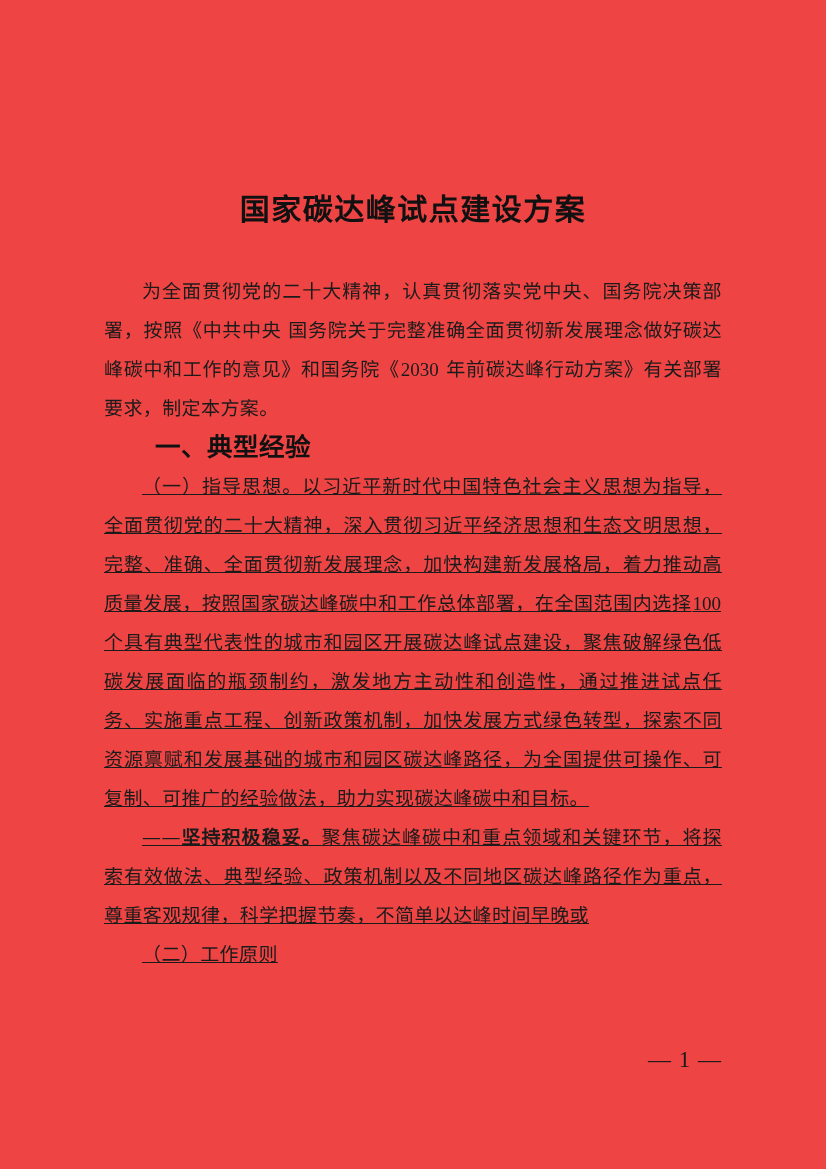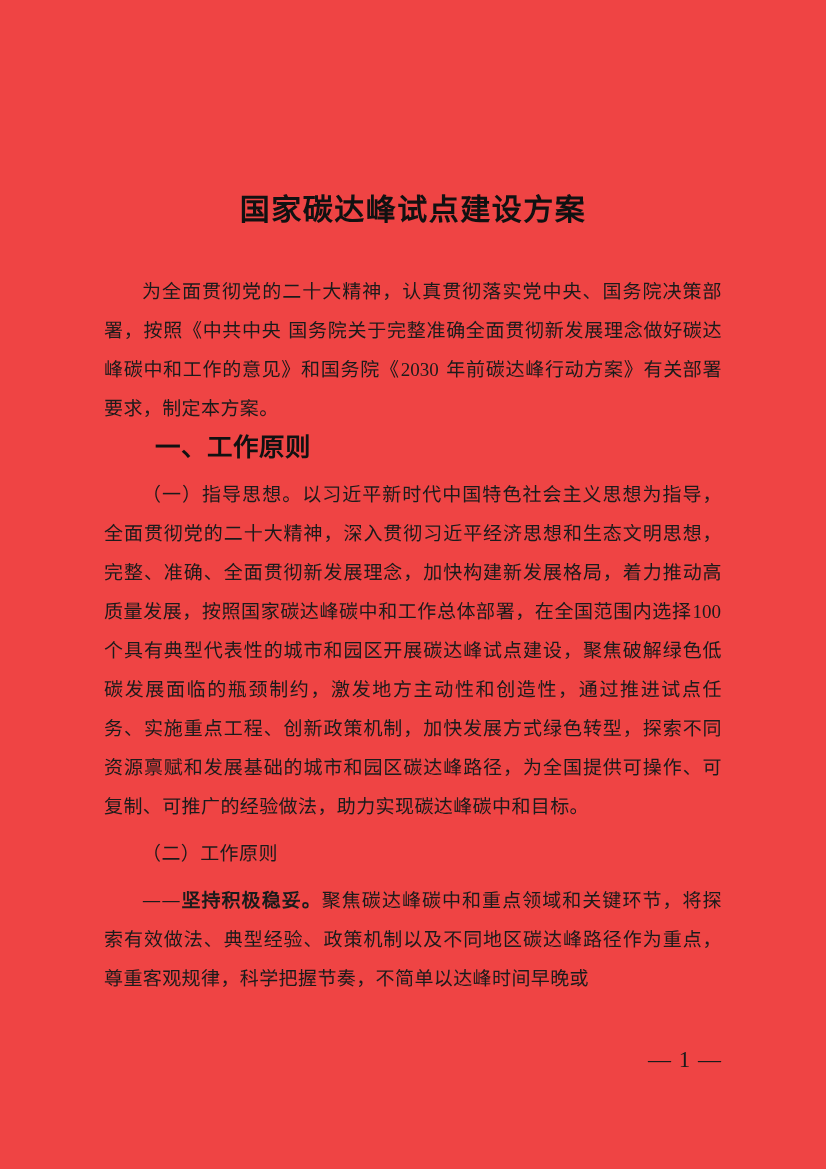--- a/index.html
+++ b/index.html
@@ -54,21 +54,22 @@
     margin: 0;
     letter-spacing: 0.4px;
     color: #1b1b1b;
   }
 
   .para.first-body {
     margin-top: 42px;
   }
 
   .para.tight {
-    margin-top: 8px;
+    margin-top: 0;
+    text-decoration: underline;
   }
 
   
   .head1 {
     font-family: "DejaVu Sans", "Liberation Sans", sans-serif;
     font-weight: bold;
     font-size: 25.5px;
     line-height: 39px;
     text-indent: 2em;
     margin: 0;
@@ -105,25 +106,25 @@
 <body>
 
 <div class="page">
 
   <div class="content">
 
     <h1 class="doc-title">国家碳达峰试点建设方案</h1>
 
     <p class="para first-body"><span>为全面贯彻党的二十大精神，认真贯彻落实党中央、国务院决策部署，按照《中共中央 国务院关于完整准确全面贯彻新发展理念做好碳达峰碳中和工作的意见》和国务院《</span><span class="num">2030</span><span> 年前碳达峰行动方案》有关部署要求，制定本方案。</span></p>
 
-    <h2 class="head1">一、工作原则</h2>
+    <h2 class="head1">一、典型经验</h2>
 
     <p class="para tight"><span>（一）指导思想。</span><span>以习近平新时代中国特色社会主义思想为指导，全面贯彻党的二十大精神，深入贯彻习近平经济思想和生态文明思想，完整、准确、全面贯彻新发展理念，加快构建新发展格局，着力推动高质量发展，按照国家碳达峰碳中和工作总体部署，在全国范围内选择</span><span class="num">100</span><span>个具有典型代表性的城市和园区开展碳达峰试点建设，聚焦破解绿色低碳发展面临的瓶颈制约，激发地方主动性和创造性，通过推进试点任务、实施重点工程、创新政策机制，加快发展方式绿色转型，探索不同资源禀赋和发展基础的城市和园区碳达峰路径，为全国提供可操作、可复制、可推广的经验做法，助力实现碳达峰碳中和目标。</span></p>
 
+    <p class="para tight"><span>——</span><span class="lead-bold">坚持积极稳妥。</span><span>聚焦碳达峰碳中和重点领域和关键环节，将探索有效做法、典型经验、政策机制以及不同地区碳达峰路径作为重点，尊重客观规律，科学把握节奏，不简单以达峰时间早晚或</span></p>
+
     <p class="para tight">（二）工作原则</p>
-
-    <p class="para tight"><span>——</span><span class="lead-bold">坚持积极稳妥。</span><span>聚焦碳达峰碳中和重点领域和关键环节，将探索有效做法、典型经验、政策机制以及不同地区碳达峰路径作为重点，尊重客观规律，科学把握节奏，不简单以达峰时间早晚或</span></p>
 
   </div>
 
   <div class="page-number">— 1 —</div>
 
 </div>
 
 </body></html>

